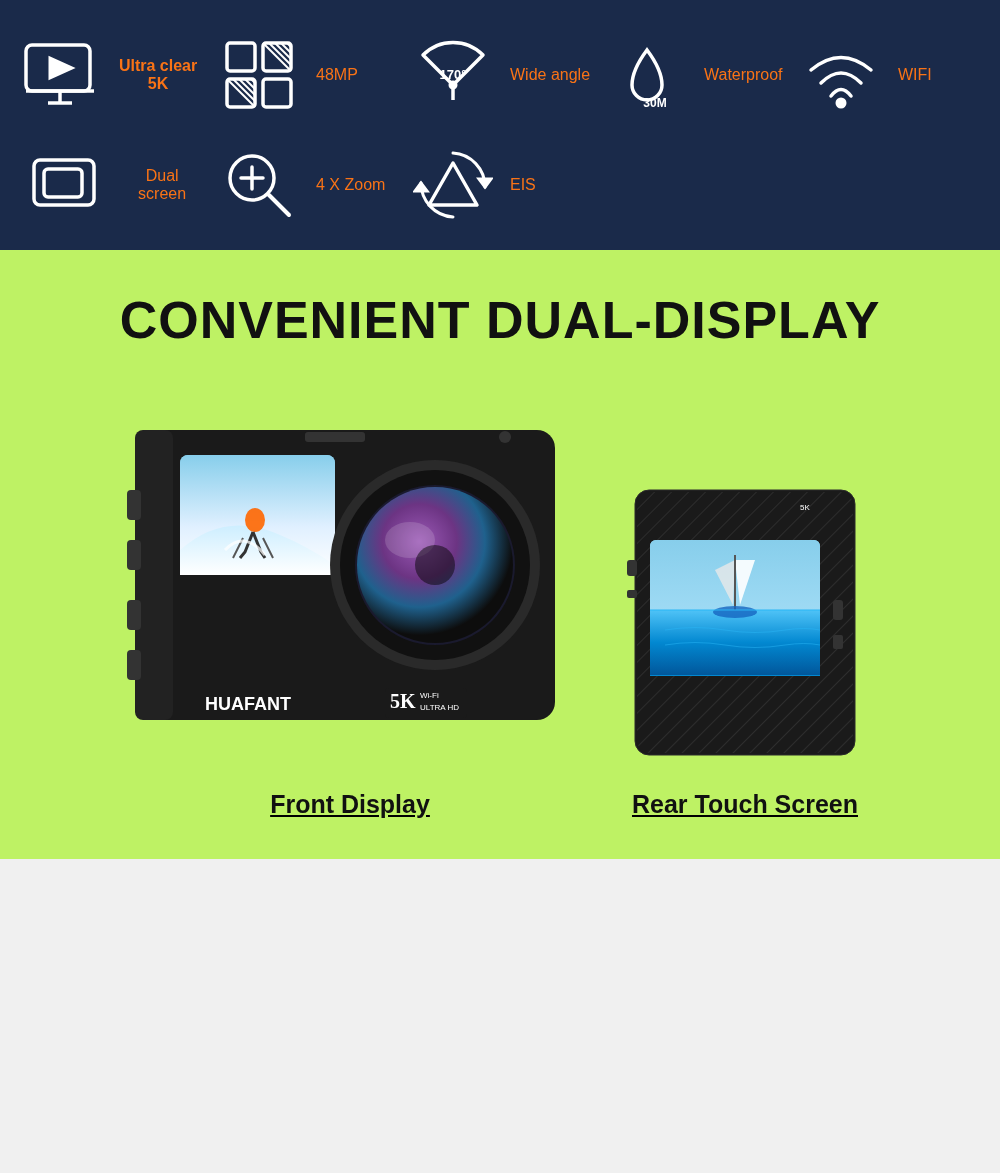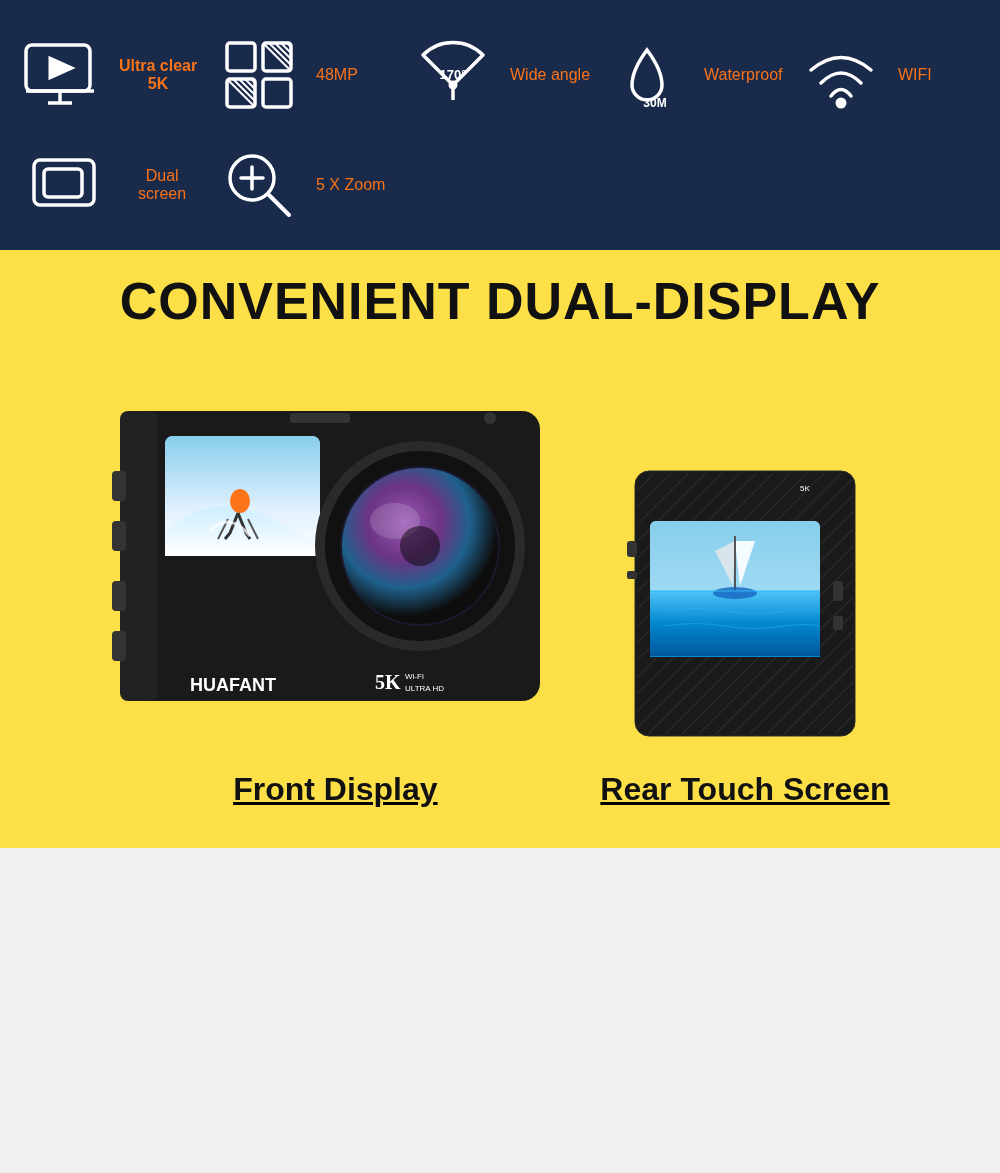--- a/index.html
+++ b/index.html
@@ -54,22 +54,22 @@
       text-align: center;
       font-weight: 400;
     }
 
     .feature-label.bold {
       font-weight: 700;
     }
 
     
     .bottom-section {
-      background-color: #fde047;
-      padding: 21px 20px 40px;
+      background-color: #bef264;
+      padding: 40px 20px 40px;
       width: 100%;
     }
 
     .dual-display-title {
       text-align: center;
       font-size: 52px;
       font-weight: 900;
       color: #111;
       letter-spacing: 1px;
       margin-bottom: 40px;
@@ -85,21 +85,21 @@
 
     .camera-item {
       display: flex;
       flex-direction: column;
       align-items: center;
       gap: 20px;
       text-decoration: underline;
     }
 
     .camera-label {
-      font-size: 32px;
+      font-size: 25px;
       font-weight: 800;
       color: #111;
       text-align: center;
       font-family: Arial Black, Arial, sans-serif;
     }
 
     
     .front-camera-svg {
       width: 450px;
       height: 380px;
@@ -202,23 +202,37 @@
 
     <div class="feature-item">
       <div class="feature-icon">
         <svg viewBox="0 0 80 80">
           <circle cx="33" cy="33" r="22" stroke="white" stroke-width="3.5" fill="none"></circle>
           <line x1="33" y1="22" x2="33" y2="44" stroke="white" stroke-width="3.5" stroke-linecap="round"></line>
           <line x1="22" y1="33" x2="44" y2="33" stroke="white" stroke-width="3.5" stroke-linecap="round"></line>
           <line x1="50" y1="50" x2="70" y2="70" stroke="white" stroke-width="4" stroke-linecap="round"></line>
         </svg>
       </div>
-      <span class="feature-label">5 X Zoom</span>
-    </div>
-
+      <span class="feature-label">4 X Zoom</span>
+    </div>
+
+    <div class="feature-item">
+      <div class="feature-icon">
+        <svg viewBox="0 0 80 80">
+
+          <polygon points="40,18 64,60 16,60" stroke="white" stroke-width="3.5" fill="none" stroke-linejoin="round"></polygon>
+
+          <path d="M40 8 A34 34 0 0 1 72 42" stroke="white" stroke-width="3" fill="none" stroke-linecap="round"></path>
+          <polygon points="72,42 78,34 66,34" fill="white"></polygon>
+          <path d="M40 72 A34 34 0 0 1 8 38" stroke="white" stroke-width="3" fill="none" stroke-linecap="round"></path>
+          <polygon points="8,38 2,46 14,46" fill="white"></polygon>
+        </svg>
+      </div>
+      <span class="feature-label">EIS</span>
+    </div>
 
 
 
   </div>
 </div>
 
 <div class="bottom-section">
   <h1 class="dual-display-title">CONVENIENT DUAL-DISPLAY</h1>
 
   <div class="cameras-row">

